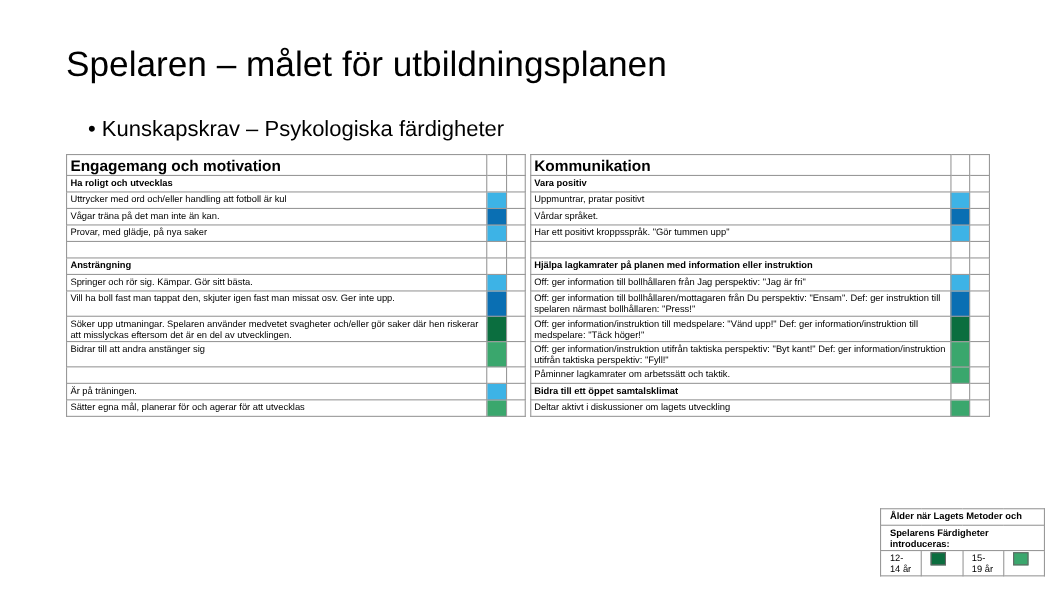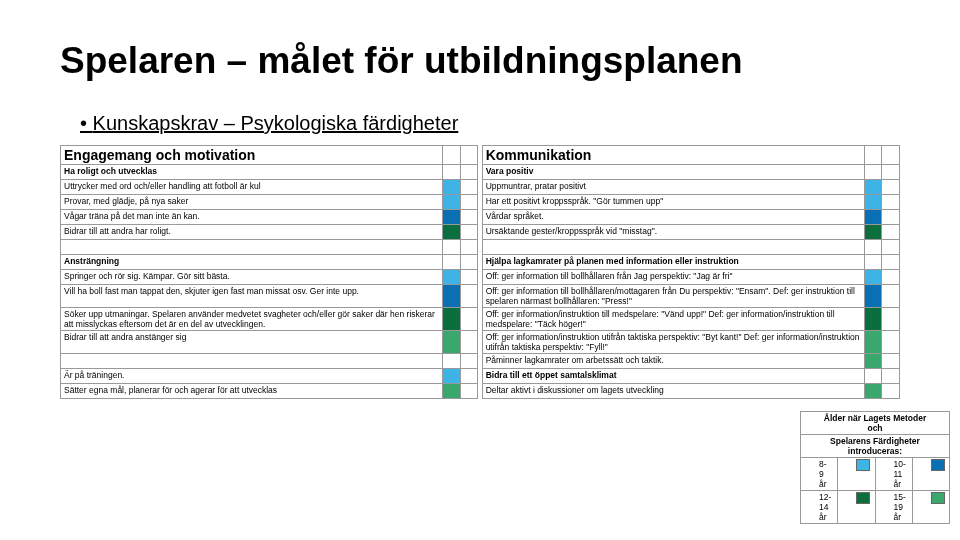--- a/index.html
+++ b/index.html
@@ -1,31 +1,31 @@
 <!DOCTYPE html>
 <html><head>
 <meta charset="utf-8">
 <style>
   body { margin:0; padding:0; font-family:"Segoe UI",Arial,sans-serif; background:#fff; width:960px; height:540px; overflow:hidden; }
   .slide { padding:20px 60px 0 60px; }
-  h1 { font-size:37px; font-weight:700; margin:20px 0 30px 0; color:#000; }
-  .bullet { font-size:20px; margin:0 0 10px 20px;text-decoration:underline; }
+  h1 { font-size:32px; font-weight:400; margin:20px 0 30px 0; color:#000; }
+  .bullet { font-size:20px; margin:0 0 10px 20px; }
   .bullet::before { content:"• "; }
   table { border-collapse:collapse; width:100%; font-size:8.5px; table-layout:fixed; }
   td { border:1px solid #999; padding:1px 3px; vertical-align:top; background:#fff; height:12px; }
   td.hdr { font-size:14px; font-weight:bold; }
   td.sub { font-weight:bold; }
   td.dg { background:#0b6e3f; }
   td.lb { background:#3db3e6; }
   td.mb { background:#0a6fb3; }
   td.gr { background:#3aa76d; }
   td.gap { border:none; background:transparent; }
   .legend { position:absolute; right:10px; bottom:16px; width:150px; font-size:8px; }
   .legend table { width:100%; }
-  .legend td { padding:1px 18px;text-align:center; }
+  .legend td { padding:1px 8px; }
   .sw { width:12px; height:10px; display:inline-block; border:1px solid #666; vertical-align:middle; }
 </style>
 </head>
 <body>
 
 <div class="slide">
   <h1>Spelaren – målet för utbildningsplanen</h1>
   <div class="bullet">Kunskapskrav – Psykologiska färdigheter</div>
 
   <table>
@@ -62,44 +62,35 @@
     <tr>
           <td>Uttrycker med ord och/eller handling att fotboll är kul</td>
           <td class="lb"></td>
           <td></td>
           <td class="gap"></td>
           <td>Uppmuntrar, pratar positivt</td>
           <td class="lb"></td>
           <td></td>
         </tr>
     <tr>
-          <td>Provar, med glädje, på nya saker</td>
-          <td class="lb"></td>
-          <td></td>
-          <td class="gap"></td>
-          <td>Har ett positivt kroppsspråk. "Gör tummen upp"</td>
-          <td class="lb"></td>
-          <td></td>
-        </tr>
-    <tr>
           <td>Vågar träna på det man inte än kan.</td>
           <td class="mb"></td>
           <td></td>
           <td class="gap"></td>
           <td>Vårdar språket.</td>
           <td class="mb"></td>
           <td></td>
         </tr>
     <tr>
-          <td>Bidrar till att andra har roligt.</td>
-          <td class="dg"></td>
+          <td>Provar, med glädje, på nya saker</td>
+          <td class="lb"></td>
           <td></td>
           <td class="gap"></td>
-          <td>Ursäktande gester/kroppsspråk vid "misstag".</td>
-          <td class="dg"></td>
+          <td>Har ett positivt kroppsspråk. "Gör tummen upp"</td>
+          <td class="lb"></td>
           <td></td>
         </tr>
 
     <tr>
           <td></td>
           <td></td>
           <td></td>
           <td class="gap"></td>
           <td></td>
           <td></td>
@@ -185,26 +176,20 @@
   <div class="legend">
     <table>
       <tbody>
           <tr>
             <td colspan="4" style="font-weight:bold">Ålder när Lagets Metoder och</td>
           </tr>
       <tr>
             <td colspan="4" style="font-weight:bold">Spelarens Färdigheter introduceras:</td>
           </tr>
       <tr>
-        <td>8-9 år</td>
-            <td><span class="sw" style="background:#3db3e6"></span></td>
-        <td>10-11 år</td>
-            <td><span class="sw" style="background:#0a6fb3"></span></td>
-      </tr>
-      <tr>
         <td>12-14 år</td>
             <td><span class="sw" style="background:#0b6e3f"></span></td>
         <td>15-19 år</td>
             <td><span class="sw" style="background:#3aa76d"></span></td>
       </tr>
     </tbody>
       </table>
   </div>
 </div>
 

